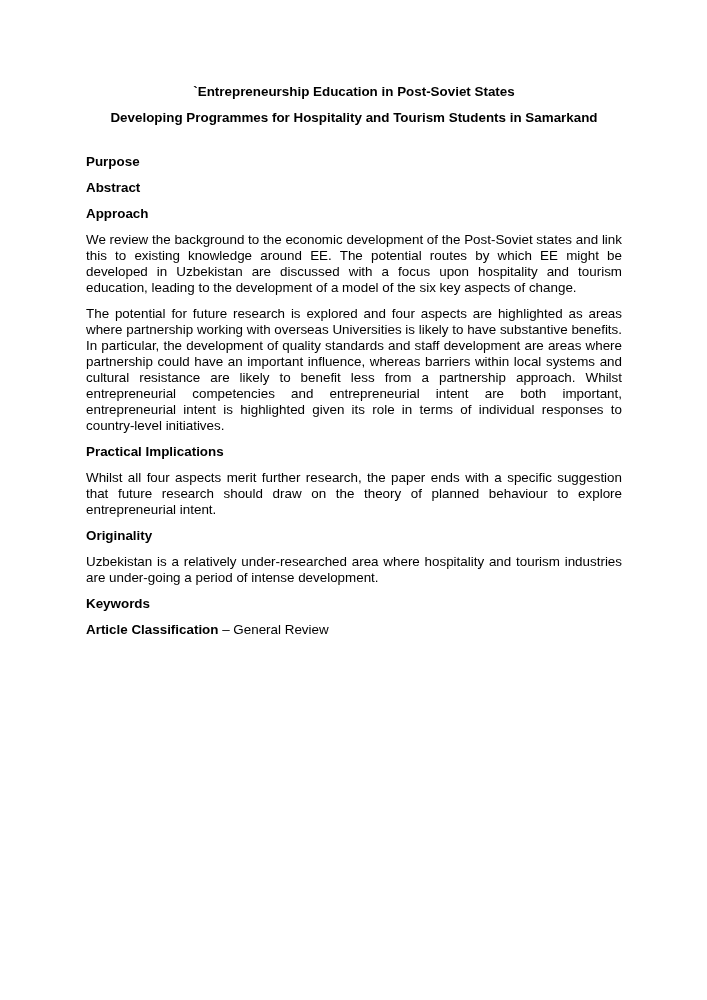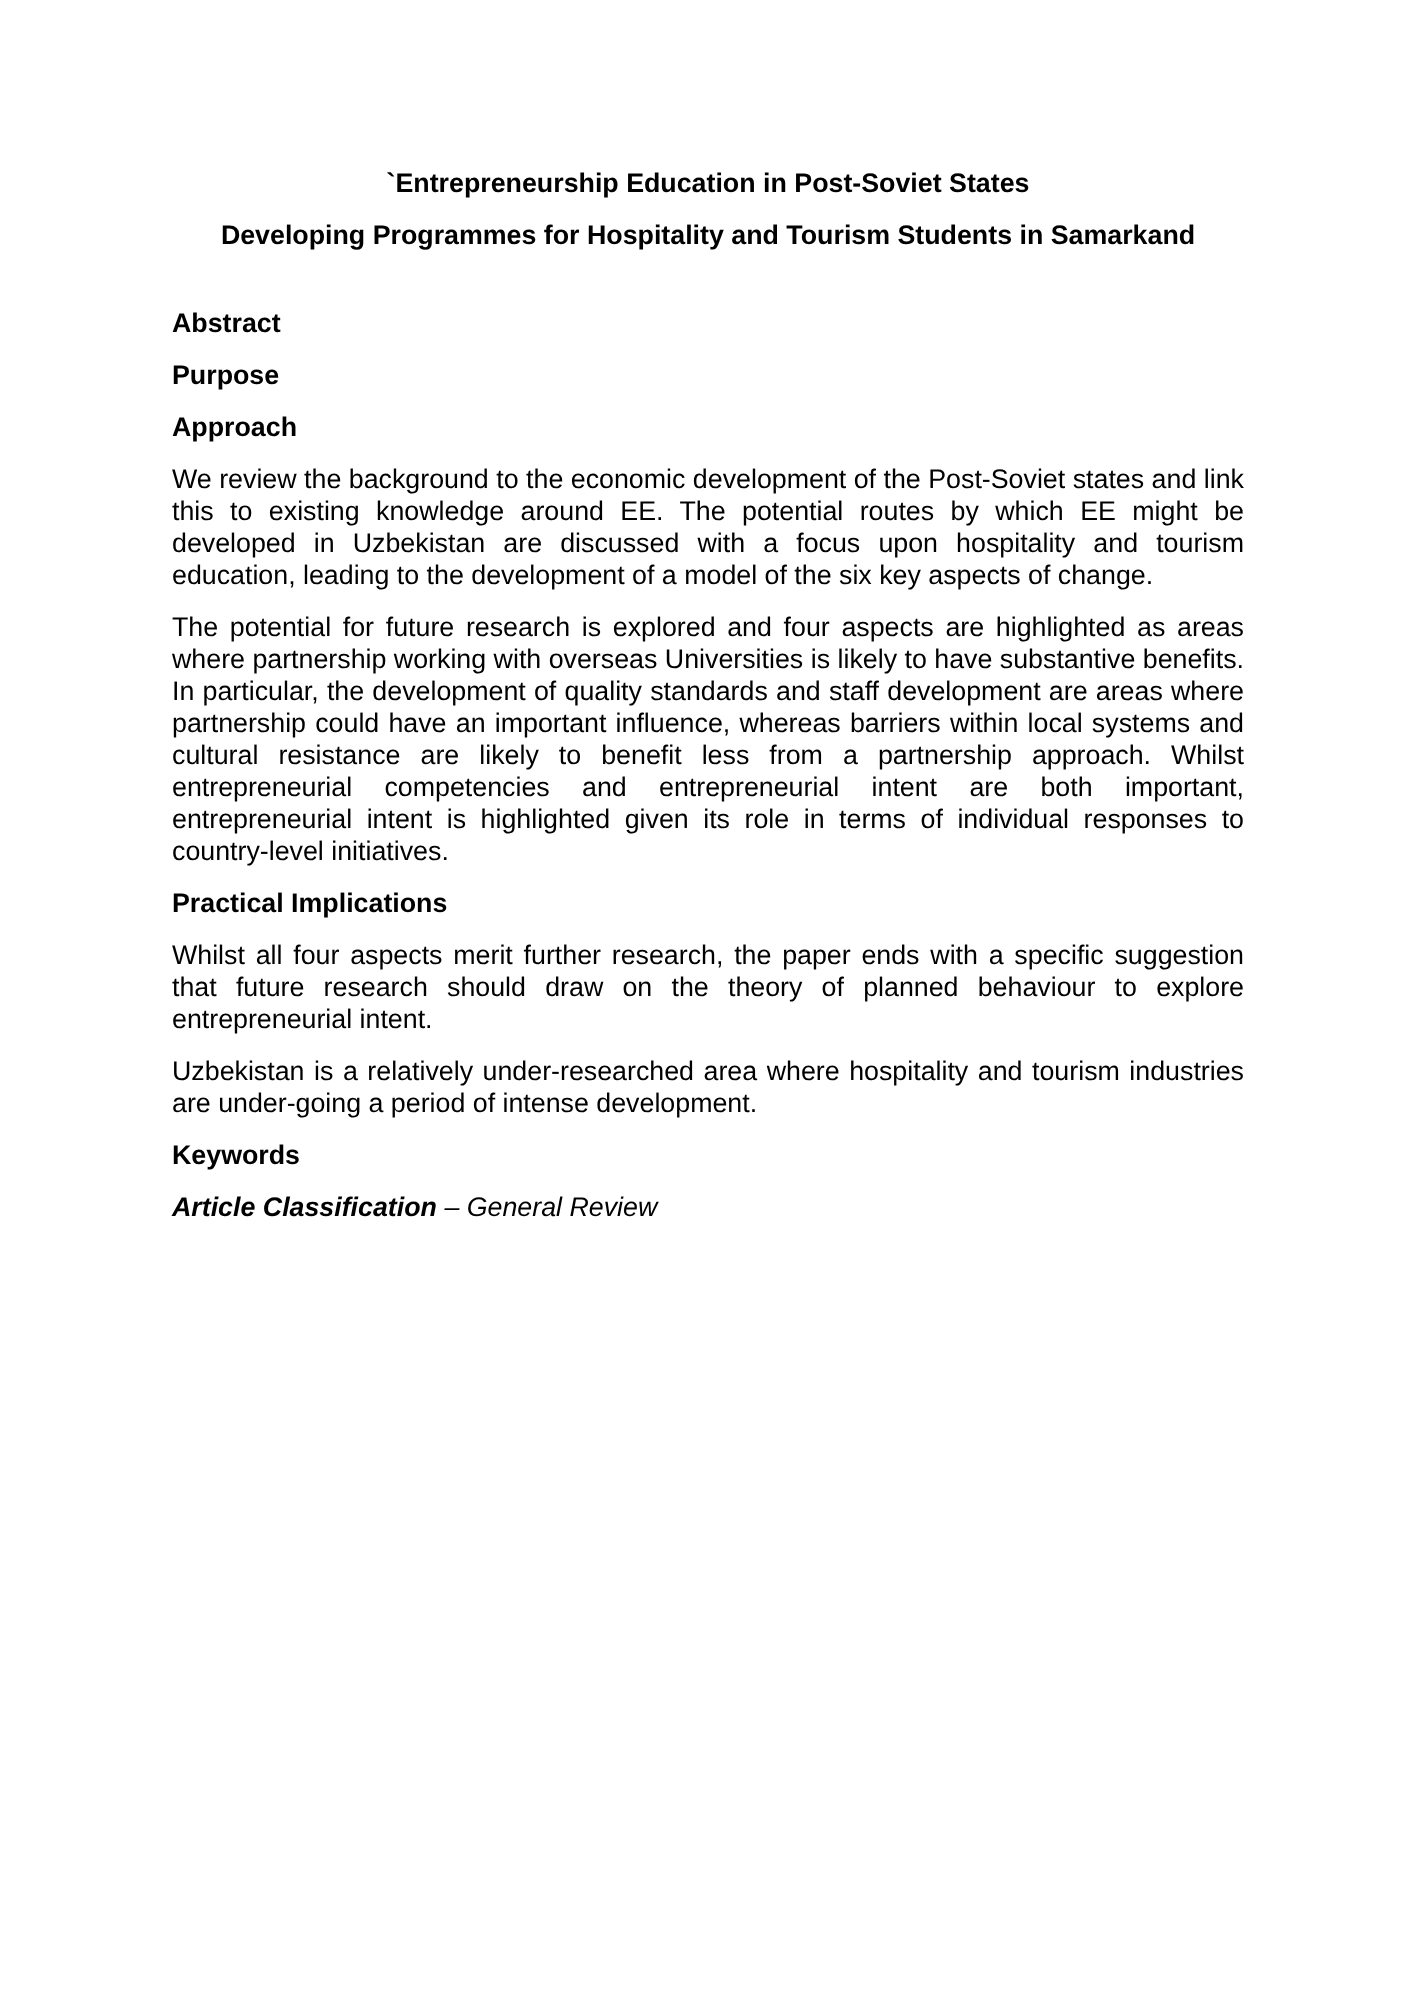--- a/index.html
+++ b/index.html
@@ -24,42 +24,43 @@
   }
   .doc-subtitle { margin-bottom: 28px; }
   .sec-heading {
     font-weight: bold;
     margin: 0 0 10px 0;
   }
   .sec-body {
     margin: 0 0 10px 0;
     text-align: justify;
   }
-  .classification { margin: 0; font-style: italic; }
+  .classification { margin: 0; }
   .classification .bold-label { font-weight: bold; }
 </style>
 </head>
 <body>
 
 <div class="page">
 
   <p class="doc-title">`Entrepreneurship Education in Post-Soviet States</p>
   <p class="doc-subtitle">Developing Programmes for Hospitality and Tourism Students in Samarkand</p>
 
+  <p class="sec-heading">Purpose</p>
+
   <p class="sec-heading">Abstract</p>
-
-  <p class="sec-heading">Purpose</p>
 
   <p class="sec-heading">Approach</p>
   <p class="sec-body">We review the background to the economic development of the Post-Soviet states and link this to existing knowledge around EE. The potential routes by which EE might be developed in Uzbekistan are discussed with a focus upon hospitality and tourism education, leading to the development of a model of the six key aspects of change.</p>
 
   <p class="sec-body">The potential for future research is explored and four aspects are highlighted as areas where partnership working with overseas Universities is likely to have substantive benefits. In particular, the development of quality standards and staff development are areas where partnership could have an important influence, whereas barriers within local systems and cultural resistance are likely to benefit less from a partnership approach. Whilst entrepreneurial competencies and entrepreneurial intent are both important, entrepreneurial intent is highlighted given its role in terms of individual responses to country-level initiatives.</p>
 
   <p class="sec-heading">Practical Implications</p>
   <p class="sec-body">Whilst all four aspects merit further research, the paper ends with a specific suggestion that future research should draw on the theory of planned behaviour to explore entrepreneurial intent.</p>
 
+  <p class="sec-heading">Originality</p>
   <p class="sec-body">Uzbekistan is a relatively under-researched area where hospitality and tourism industries are under-going a period of intense development.</p>
 
   <p class="sec-heading">Keywords</p>
 
   <p class="classification"><span class="bold-label">Article Classification</span><span> – General Review</span></p>
 
 </div>
 
 </body></html>

